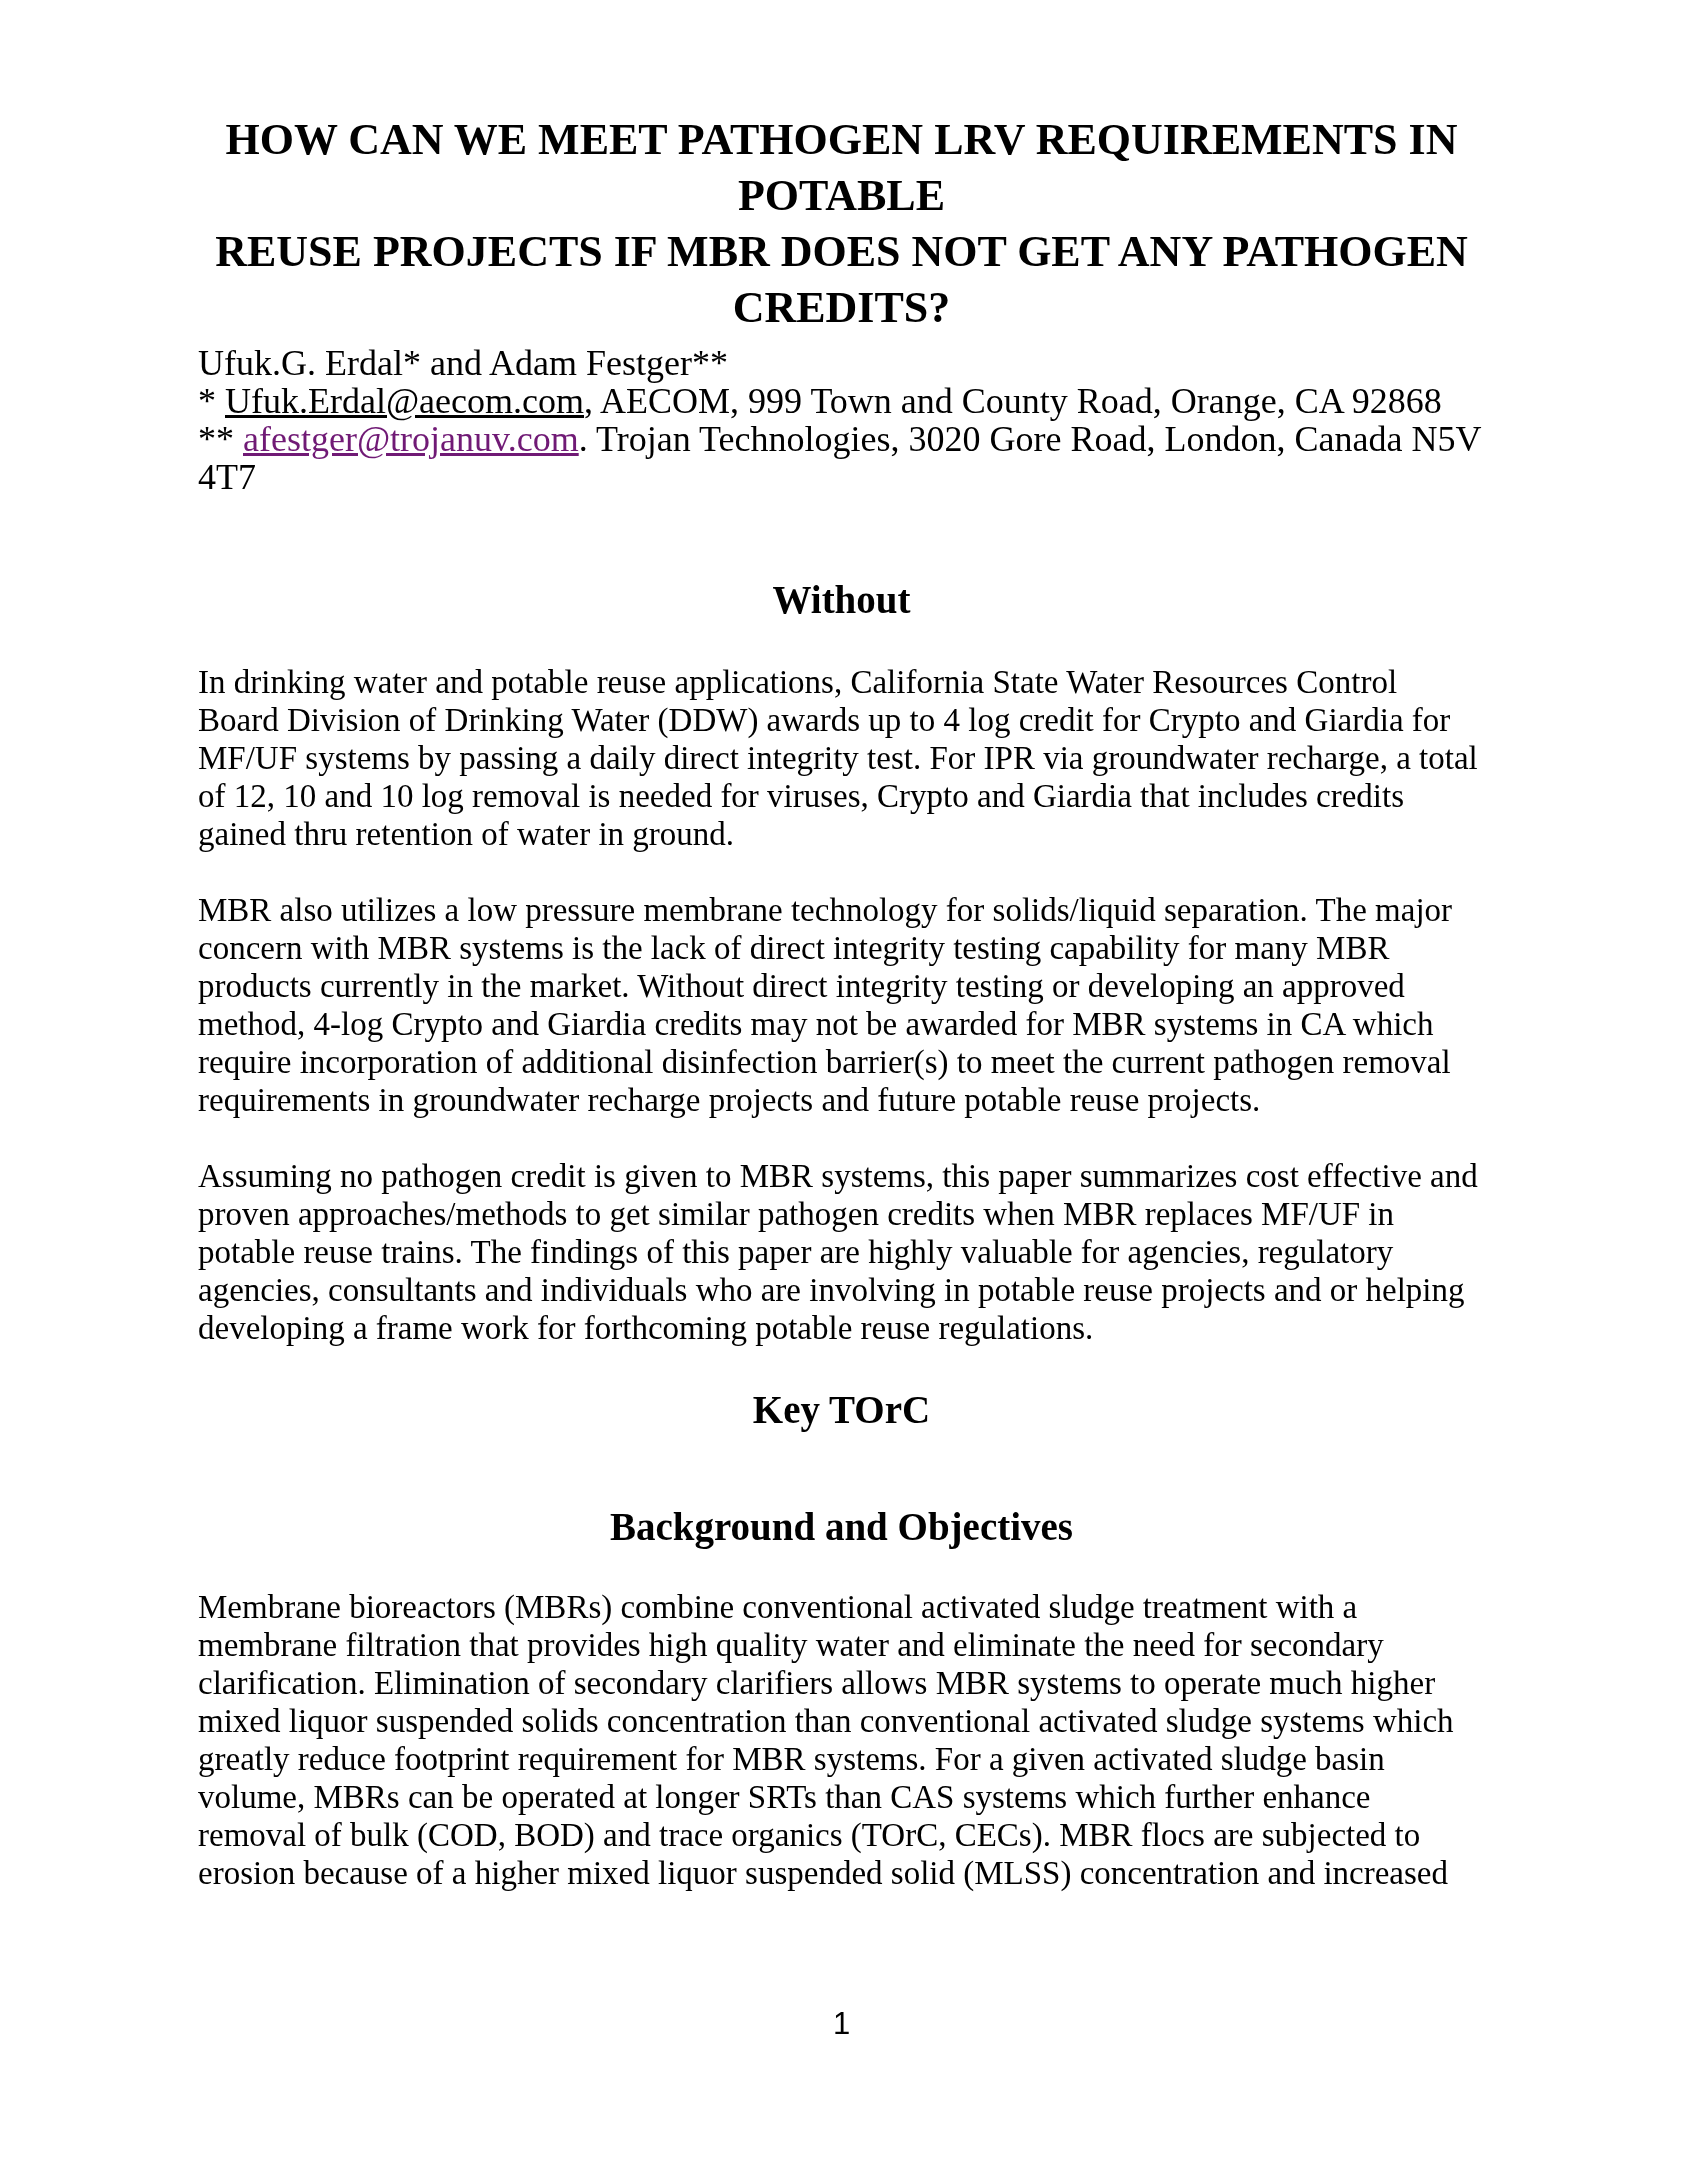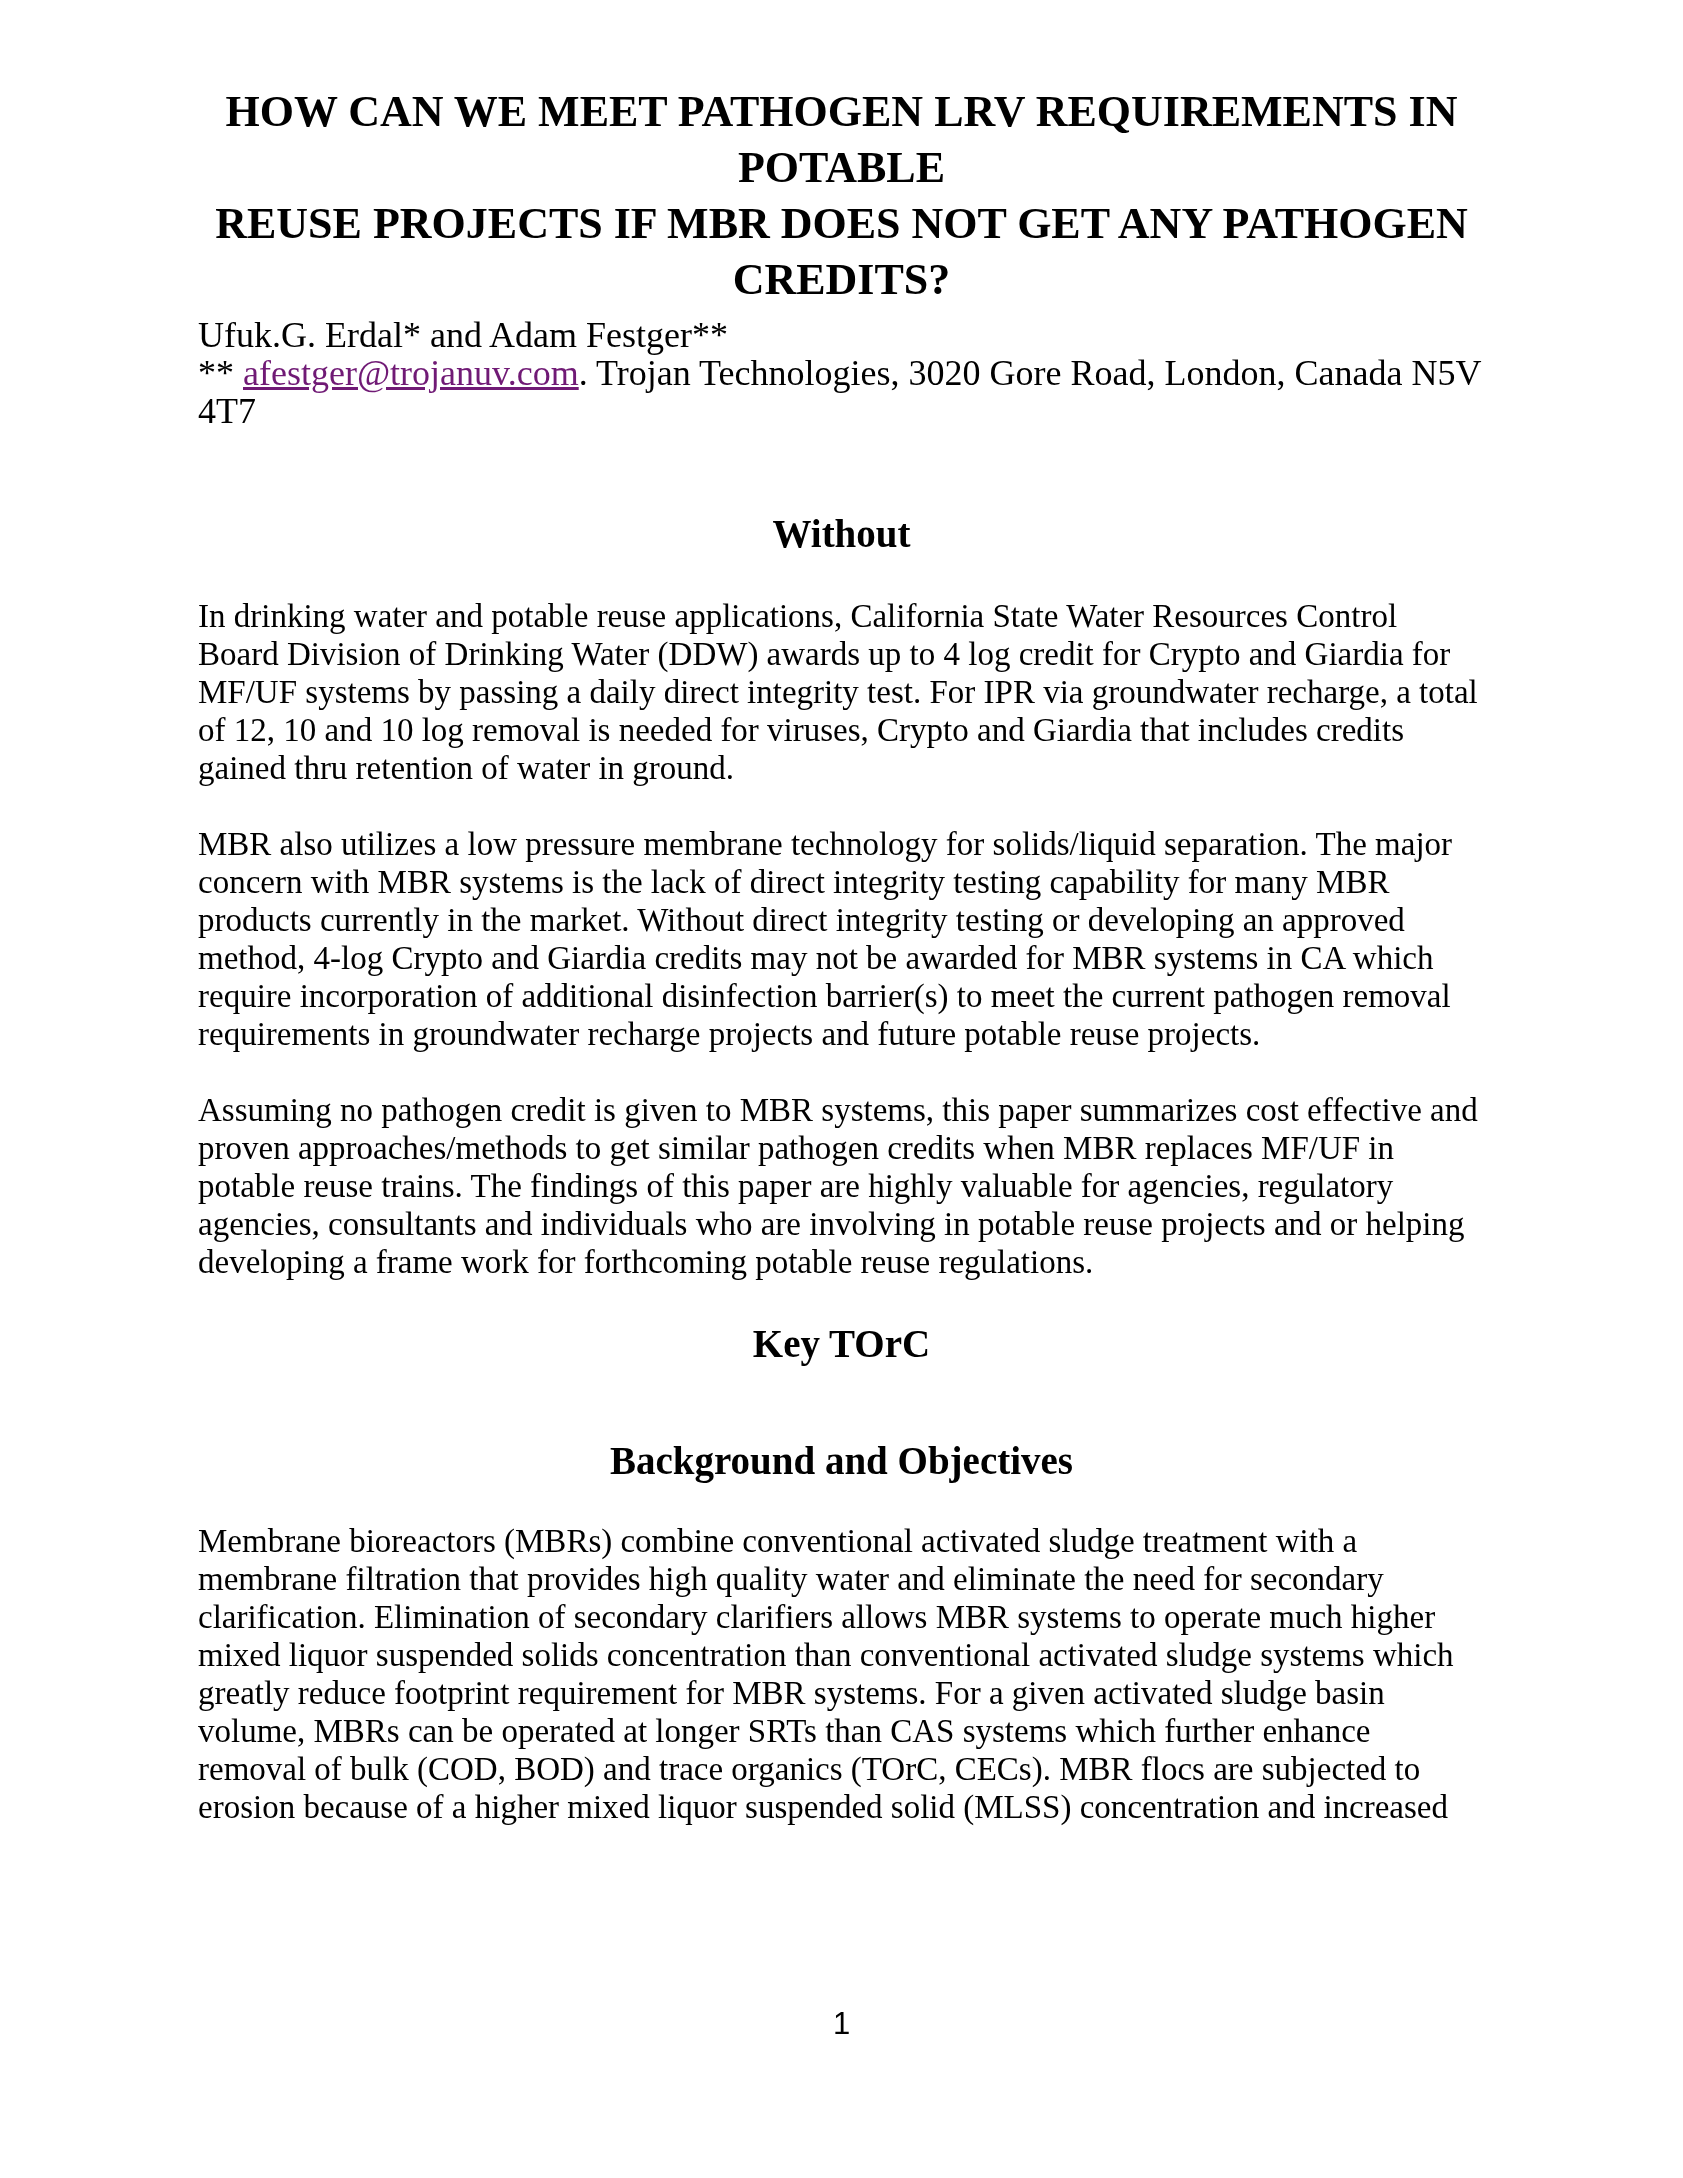--- a/index.html
+++ b/index.html
@@ -12,21 +12,21 @@
     background: #ffffff;
     color: #000000;
     font-family: "Liberation Serif", "DejaVu Serif", serif;
     overflow: hidden;
   }
   .content {
     position: absolute;
     left: 198px;
     right: 198px;
     top: 0;
-    padding-top: 84px;
+    padding-top: 112px;
   }
   [data-bind-lines] { white-space: pre-line; }
   h1.title {
     font-size: 44px;
     font-weight: bold;
     line-height: 56px;
     text-align: center;
   }
   .authors {
     margin-top: 8px;
@@ -79,20 +79,21 @@
 
 <div class="page">
   <div class="content">
 
     <h1 class="title" data-bind-lines="title_lines">HOW CAN WE MEET PATHOGEN LRV REQUIREMENTS IN POTABLE
 REUSE PROJECTS IF MBR DOES NOT GET ANY PATHOGEN
 CREDITS?</h1>
 
     <div class="authors">
       <div class="row" data-bind="authors.names">Ufuk.G. Erdal* and Adam Festger**</div>
+      <div class="row"><span data-bind="authors.aff1_prefix">* </span><a class="email-plain" data-bind="authors.aff1_email">Ufuk.Erdal@aecom.com</a><span data-bind="authors.aff1_rest">, AECOM, 999 Town and County Road, Orange, CA 92868</span></div>
       <div class="row"><span data-bind="authors.aff2_prefix">** </span><a class="email-blue" data-bind="authors.aff2_email">afestger@trojanuv.com</a><span data-bind="authors.aff2_rest">. Trojan Technologies, 3020 Gore Road, London, Canada N5V 4T7</span></div>
     </div>
 
     <h2 class="section-heading abstract-heading" data-bind="abstract.heading">Without</h2>
 
     <p class="body-para first-after-heading" data-bind-lines="abstract.paras.0">In drinking water and potable reuse applications, California State Water Resources Control
 Board Division of Drinking Water (DDW) awards up to 4 log credit for Crypto and Giardia for
 MF/UF systems by passing a daily direct integrity test. For IPR via groundwater recharge, a total
 of 12, 10 and 10 log removal is needed for viruses, Crypto and Giardia that includes credits
 gained thru retention of water in ground.</p>

